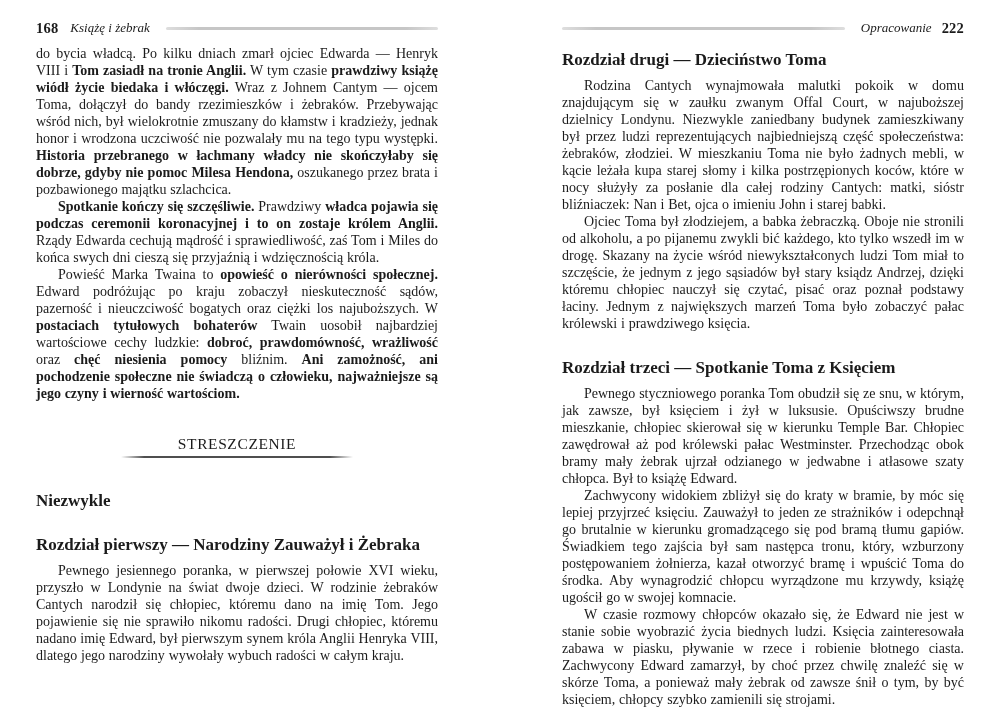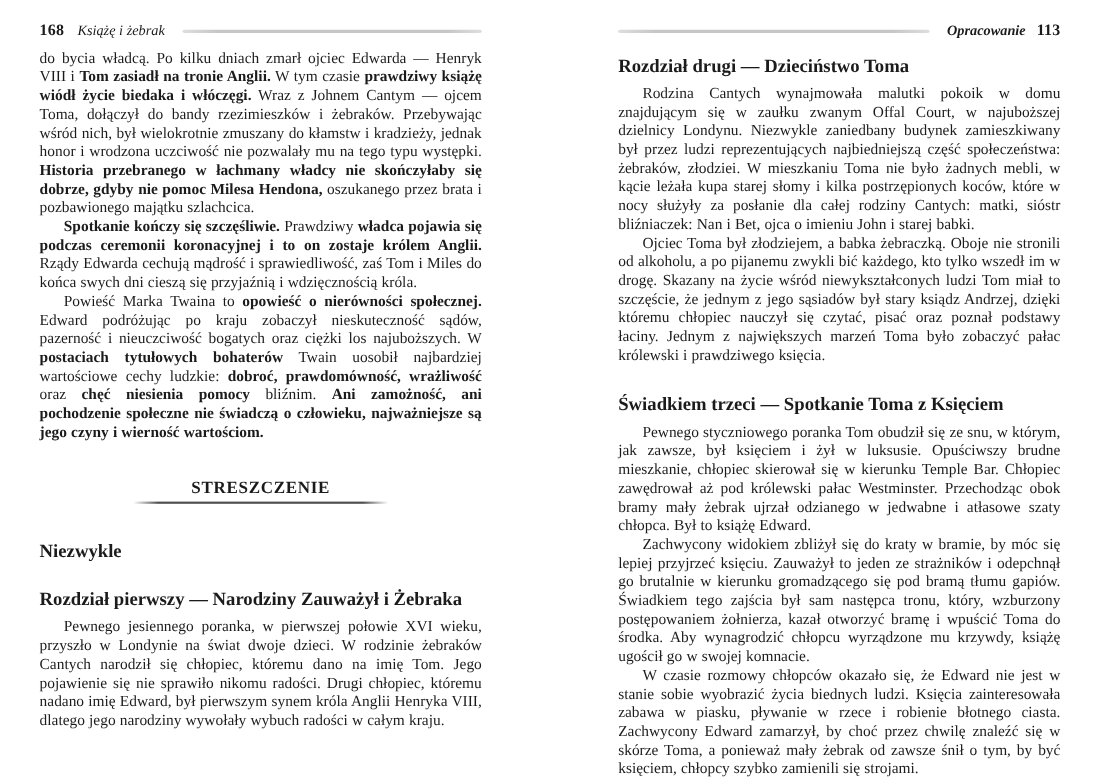--- a/index.html
+++ b/index.html
@@ -19,21 +19,21 @@
   }
   .page{position:absolute;top:20px;width:402px;}
   .page-left{left:36px;}
   .page-right{left:562px;}
 
   
   .running-header{display:flex;align-items:center;height:16px;}
   .pagenum{font-weight:bold;font-size:14.5px;line-height:16px;letter-spacing:.2px;}
   .running-title{font-style:italic;font-size:13px;line-height:16px;white-space:nowrap;}
   .page-left .running-title{margin-left:12px;text-align:right;}
-  .page-right .running-title{margin-right:10px;font-weight:bold;}
+  .page-right .running-title{margin-right:10px;}
   .header-rule{flex:1;height:3px;border-radius:2px;
     background:linear-gradient(90deg,#dedede,var(--header-bar) 12%,var(--header-bar) 88%,#dedede);}
   .page-left .header-rule{margin-left:16px;}
   .page-right .header-rule{margin-right:16px;}
 
   
   .page-body{margin-top:9px;}
   p.para{
     margin:0;
     font-size:14px;
@@ -41,21 +41,21 @@
     text-align:justify;
     word-spacing:.02em;
   }
   p.para.indent{text-indent:22px;}
   .b{font-weight:bold;}
 
   
   .part-heading{
     margin:33px 0 0 0;
     font-size:15.5px;
-    font-weight:bold;
+    font-weight:normal;
     text-align:center;
     letter-spacing:.6px;
   }
   .heading-rule{
     width:232px;height:2px;
     margin:3px auto 0 auto;
     background:linear-gradient(90deg,rgba(80,80,80,0),var(--heading-rule) 10%,var(--heading-rule) 90%,rgba(80,80,80,0));
   }
   .page-left .sections{margin-top:0;}
   h3.chapter-heading{
@@ -96,31 +96,31 @@
           <h3 class="chapter-heading">Rozdział pierwszy — Narodziny Zauważył i Żebraka</h3>
           <p class="para indent">Pewnego jesiennego poranka, w pierwszej połowie XVI wieku, przyszło w Londynie na świat dwoje dzieci. W rodzinie żebraków Cantych narodził się chłopiec, któremu dano na imię Tom. Jego pojawienie się nie sprawiło nikomu radości. Drugi chłopiec, któremu nadano imię Edward, był pierwszym synem króla Anglii Henryka VIII, dlatego jego narodziny wywołały wybuch radości w całym kraju.</p>
         </div>
       </div>
   </div>
 
   <div class="page page-right">
     <div class="running-header">
       <span class="header-rule"></span>
       <span class="running-title">Opracowanie</span>
-      <span class="pagenum">113</span>
+      <span class="pagenum">222</span>
     </div>
 
     <div class="sections">
         <div class="section">
           <h3 class="chapter-heading">Rozdział drugi — Dzieciństwo Toma</h3>
           <p class="para indent">Rodzina Cantych wynajmowała malutki pokoik w domu znajdującym się w zaułku zwanym Offal Court, w najuboższej dzielnicy Londynu. Niezwykle zaniedbany budynek zamieszkiwany był przez ludzi reprezentujących najbiedniejszą część społeczeństwa: żebraków, złodziei. W mieszkaniu Toma nie było żadnych mebli, w kącie leżała kupa starej słomy i kilka postrzępionych koców, które w nocy służyły za posłanie dla całej rodziny Cantych: matki, sióstr bliźniaczek: Nan i Bet, ojca o imieniu John i starej babki.</p>
           <p class="para indent">Ojciec Toma był złodziejem, a babka żebraczką. Oboje nie stronili od alkoholu, a po pijanemu zwykli bić każdego, kto tylko wszedł im w drogę. Skazany na życie wśród niewykształconych ludzi Tom miał to szczęście, że jednym z jego sąsiadów był stary ksiądz Andrzej, dzięki któremu chłopiec nauczył się czytać, pisać oraz poznał podstawy łaciny. Jednym z największych marzeń Toma było zobaczyć pałac królewski i prawdziwego księcia.</p>
         </div>
         <div class="section">
-          <h3 class="chapter-heading">Świadkiem trzeci — Spotkanie Toma z Księciem</h3>
+          <h3 class="chapter-heading">Rozdział trzeci — Spotkanie Toma z Księciem</h3>
           <p class="para indent">Pewnego styczniowego poranka Tom obudził się ze snu, w którym, jak zawsze, był księciem i żył w luksusie. Opuściwszy brudne mieszkanie, chłopiec skierował się w kierunku Temple Bar. Chłopiec zawędrował aż pod królewski pałac Westminster. Przechodząc obok bramy mały żebrak ujrzał odzianego w jedwabne i atłasowe szaty chłopca. Był to książę Edward.</p>
           <p class="para indent">Zachwycony widokiem zbliżył się do kraty w bramie, by móc się lepiej przyjrzeć księciu. Zauważył to jeden ze strażników i odepchnął go brutalnie w kierunku gromadzącego się pod bramą tłumu gapiów. Świadkiem tego zajścia był sam następca tronu, który, wzburzony postępowaniem żołnierza, kazał otworzyć bramę i wpuścić Toma do środka. Aby wynagrodzić chłopcu wyrządzone mu krzywdy, książę ugościł go w swojej komnacie.</p>
           <p class="para indent">W czasie rozmowy chłopców okazało się, że Edward nie jest w stanie sobie wyobrazić życia biednych ludzi. Księcia zainteresowała zabawa w piasku, pływanie w rzece i robienie błotnego ciasta. Zachwycony Edward zamarzył, by choć przez chwilę znaleźć się w skórze Toma, a ponieważ mały żebrak od zawsze śnił o tym, by być księciem, chłopcy szybko zamienili się strojami.</p>
         </div>
       </div>
   </div>
 
 </div>
 
 </body></html>

